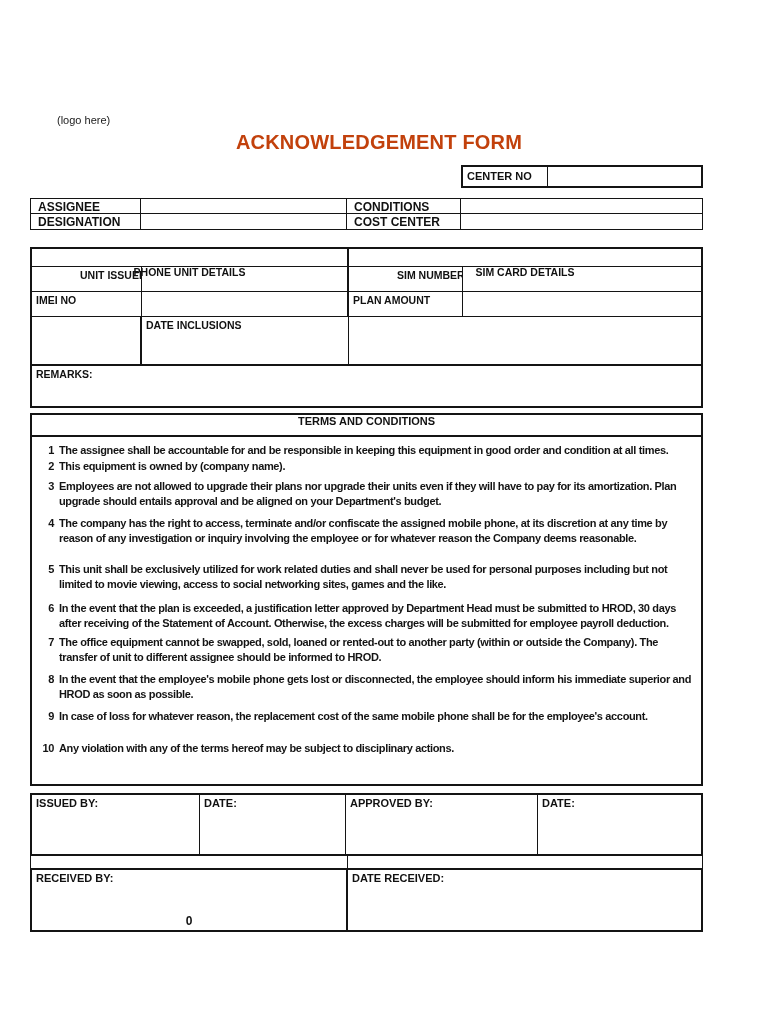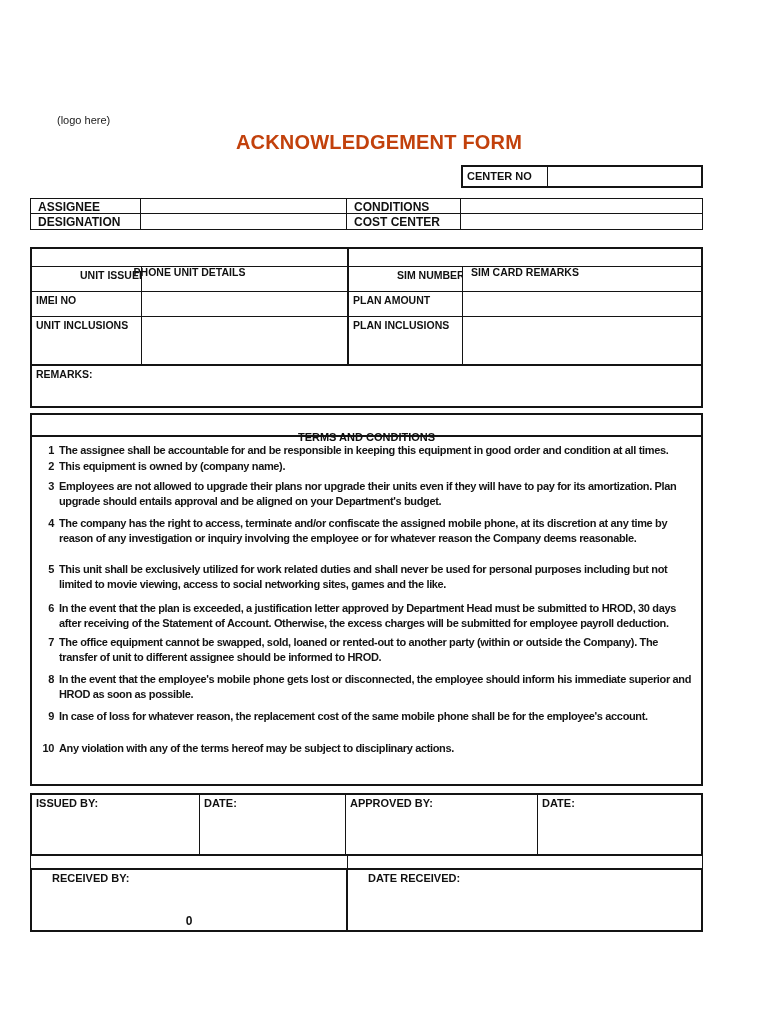--- a/index.html
+++ b/index.html
@@ -126,21 +126,21 @@
     width: 673px; height: 373px;
     border: 2.5px solid #141414;
     overflow: hidden;
   }
   .terms-header {
     height: 22px;
     border-bottom: 2px solid #141414;
     text-align: center;
     font-size: 11px;
     font-weight: 700;
-    padding-top: 16px;
+    padding-top: 0;
   }
   .terms-list { padding: 6px 8px 0 0; }
   .terms-item {
     display: flex;
     font-size: 11px;
     font-weight: 700;
     line-height: 15px;
     letter-spacing: -0.35px;
     color: #141414;
   }
@@ -196,21 +196,21 @@
     left: 30px; top: 868px;
     width: 673px; height: 64px;
     border: 2.5px solid #141414;
     display: grid;
     grid-template-columns: 316px 1fr;
   }
   .sig-table-2 .scell {
     position: relative;
     font-size: 11px;
     font-weight: 700;
-    padding: 2px 0 0 20px;
+    padding: 2px 0 0 4px;
   }
   .sig-table-2 .scell.left { border-right: 2px solid #141414; }
   .received-zero {
     position: absolute;
     left: 0; right: 0; bottom: 2px;
     text-align: center;
     font-size: 12px;
     font-weight: 700;
   }
 </style>
@@ -235,38 +235,37 @@
     <div class="cell last-col"></div>
     <div class="cell last-row">DESIGNATION</div>
     <div class="cell last-row"></div>
     <div class="cell last-row">COST CENTER</div>
     <div class="cell last-col last-row"></div>
   </div>
 
   <div class="details-table">
     <div class="details-header">
       <div class="hcell left">PHONE UNIT DETAILS</div>
-      <div class="hcell">SIM CARD REMARKS</div>
+      <div class="hcell">SIM CARD DETAILS</div>
     </div>
     <div class="details-row r1">
       <div class="dcell">UNIT ISSUED</div>
       <div class="dcell mid"></div>
       <div class="dcell">SIM NUMBER</div>
       <div class="dcell last"></div>
     </div>
     <div class="details-row r2">
       <div class="dcell">IMEI NO</div>
       <div class="dcell mid"></div>
       <div class="dcell">PLAN AMOUNT</div>
       <div class="dcell last"></div>
     </div>
     <div class="details-row r3">
-      <div class="dcell">UNIT INCLUSIONS</div>
       <div class="dcell mid"></div>
-      <div class="dcell">PLAN INCLUSIONS</div>
+      <div class="dcell">DATE INCLUSIONS</div>
       <div class="dcell last"></div>
     </div>
     <div class="remarks-row">REMARKS:</div>
   </div>
 
   <div class="terms-box">
     <div class="terms-header">TERMS AND CONDITIONS</div>
     <div class="terms-list">
       <div class="terms-item">
         <span class="num">1</span>

